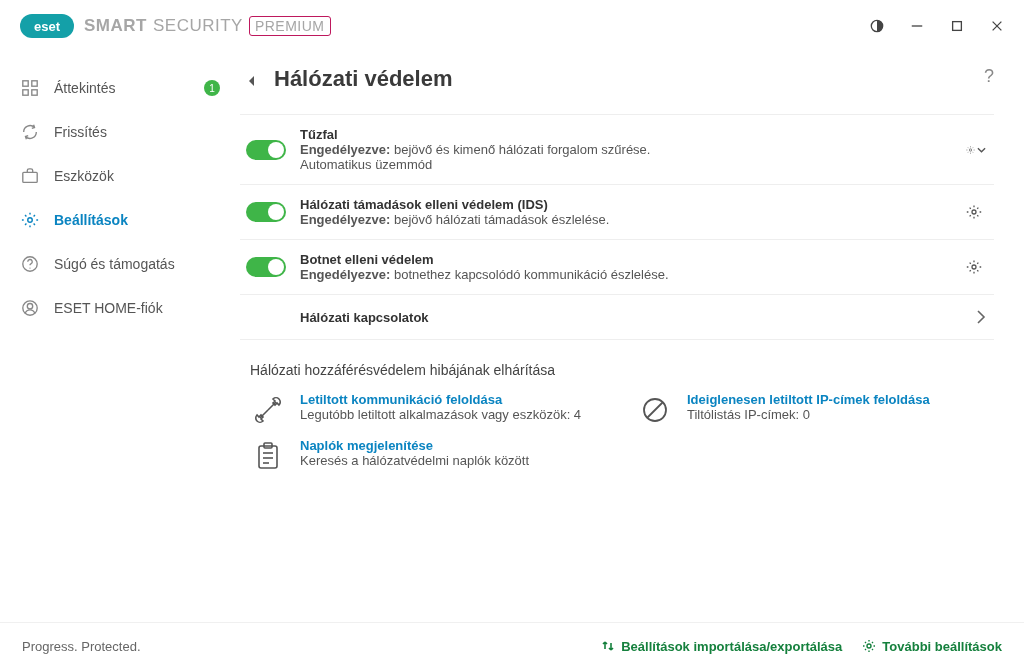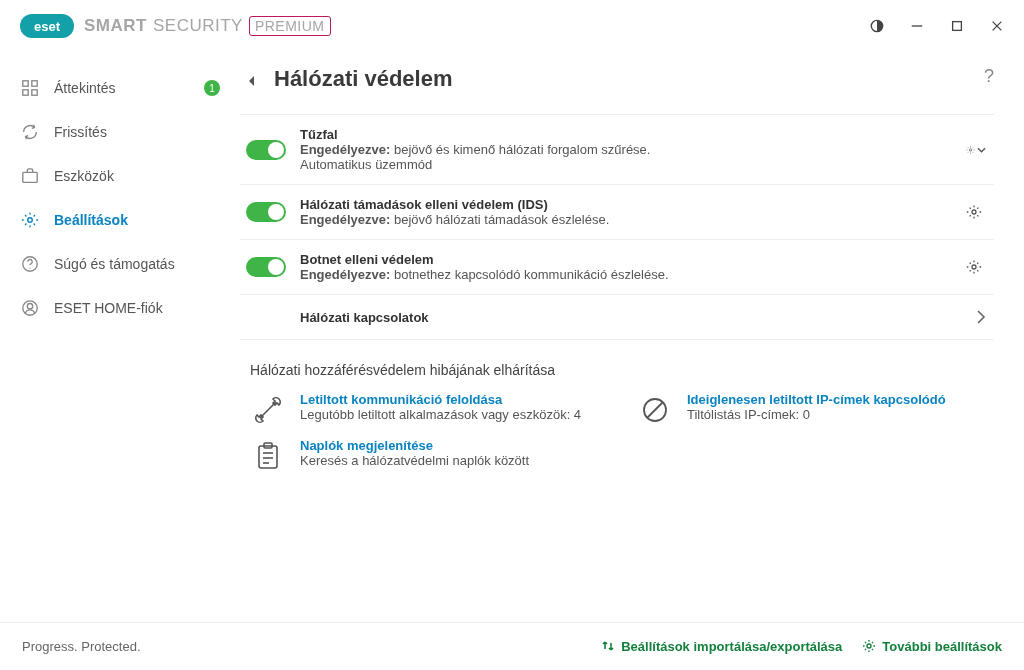--- a/index.html
+++ b/index.html
@@ -257,21 +257,21 @@
         </div>
       </div>
       <div class="ts-item">
         <div class="ts-icon">
           <svg viewBox="0 0 30 30" fill="none" stroke="currentColor" stroke-width="1.8">
               <circle cx="15" cy="15" r="11"></circle>
               <line x1="7" y1="23" x2="23" y2="7"></line>
             </svg>
         </div>
         <div class="ts-text">
-          <div class="ts-title">Ideiglenesen letiltott IP-címek kapcsolódó</div>
+          <div class="ts-title">Ideiglenesen letiltott IP-címek feloldása</div>
           <div class="ts-sub">Tiltólistás IP-címek: 0</div>
         </div>
       </div>
       <div class="ts-item">
         <div class="ts-icon">
           <svg viewBox="0 0 30 30" fill="none" stroke="currentColor" stroke-width="1.6">
               <rect x="6" y="5" width="18" height="22" rx="2"></rect>
               <rect x="11" y="2" width="8" height="5" rx="1"></rect>
               <line x1="10" y1="12" x2="20" y2="12"></line>
               <line x1="10" y1="17" x2="20" y2="17"></line>

